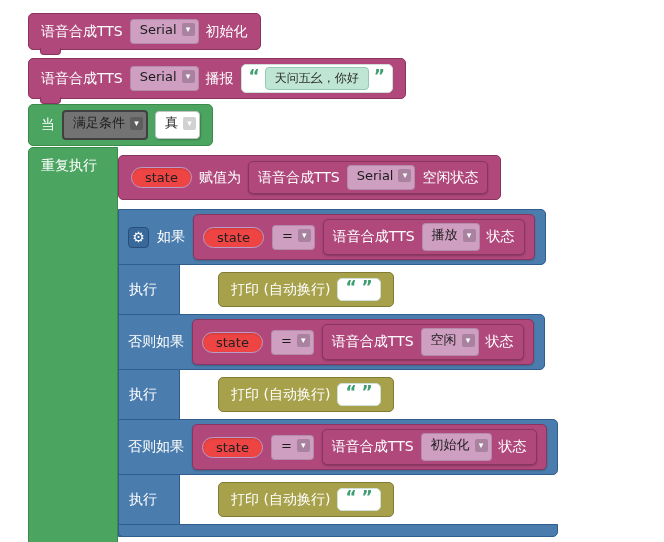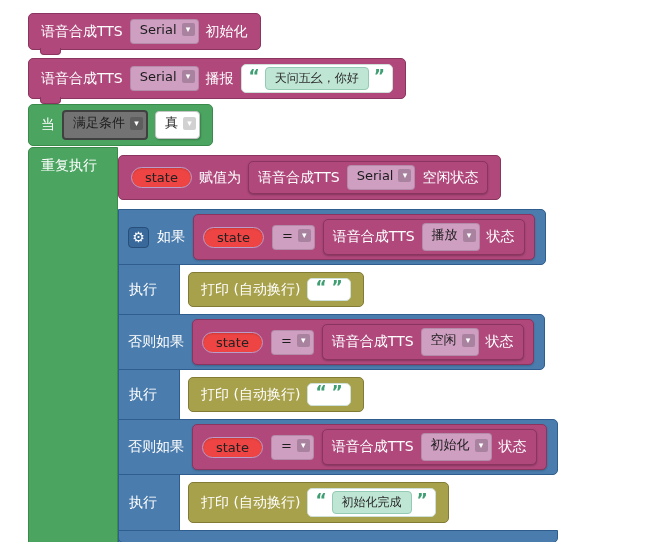--- a/index.html
+++ b/index.html
@@ -31,21 +31,21 @@
   .quote{color:var(--quote);font-size:17px;font-weight:bold;line-height:1;transform:translateY(-2px);}
   .str-box{background:var(--string-fill);border:1px solid var(--string-border);border-radius:4px;padding:2px 9px;color:#2b2b2b;font-size:12px;white-space:nowrap;}
   
   .c-block{display:grid;grid-template-columns:90px max-content;margin-top:1px;}
   .c-spine{grid-column:1;grid-row:1;background:var(--block-green);border:1px solid var(--block-green-border);border-radius:5px 0 0 0;padding:9px 0 0 12px;color:#fff;font-size:14px;}
   .c-content{grid-column:2;grid-row:1;display:flex;flex-direction:column;align-items:flex-start;gap:9px;padding:8px 0;}
   
   .if-block{position:relative;display:flex;flex-direction:column;align-items:flex-start;}
   .if-spine{position:absolute;left:0;top:0;bottom:0;width:62px;background:var(--block-blue);border:1px solid var(--block-blue-border);border-radius:5px 0 0 0;}
   .if-row{position:relative;display:flex;align-items:center;gap:8px;background:var(--block-blue);border:1px solid var(--block-blue-border);border-radius:0 5px 5px 0;padding:4px 10px 4px 9px;margin-bottom:5px;color:#fff;font-size:14px;}
-  .stmt-row{position:relative;display:flex;align-items:center;padding:2px 0 2px 70px;margin-bottom:5px;min-height:30px;}
+  .stmt-row{position:relative;display:flex;align-items:center;padding:2px 0 2px 100px;margin-bottom:5px;min-height:30px;}
   .stmt-label{position:absolute;left:11px;top:50%;transform:translateY(-50%);color:#fff;font-size:14px;}
   .if-bottom{position:relative;align-self:stretch;height:13px;background:var(--block-blue);border:1px solid var(--block-blue-border);border-radius:0 0 5px 5px;}
   .gear{display:inline-flex;align-items:center;justify-content:center;width:21px;height:21px;background:#39689a;border:1px solid #274f79;border-radius:4px;color:#fff;font-size:14px;flex:none;}
   .cond{display:inline-flex;align-items:center;gap:8px;background:var(--block-pink);border:1px solid var(--block-pink-border);border-radius:5px;padding:4px 9px;color:#fff;font-size:14px;box-shadow:0 1px 2px rgba(0,0,0,.2);}
   
   .bump-pink::after,.bump-green::after{content:"";position:absolute;left:11px;bottom:-6px;width:19px;height:6px;border-radius:0 0 4px 4px;}
   .bump-pink::after{background:var(--block-pink);border:1px solid var(--block-pink-border);border-top:none;}
 </style>
 </head>
 <body>
@@ -195,21 +195,20 @@
               </span>
             </span>
           </div>
 
           <div class="stmt-row">
             <span class="stmt-label">执行</span>
             <div class="block olive">
               <span class="lbl">打印 (自动换行)</span>
               <span class="str-slot">
                 <span class="quote">“</span>
-                <span class="str-box">初始化完成</span>
                 <span class="quote">”</span>
               </span>
             </div>
           </div>
 
           <div class="if-bottom"></div>
         </div>
 
       </div>
 

